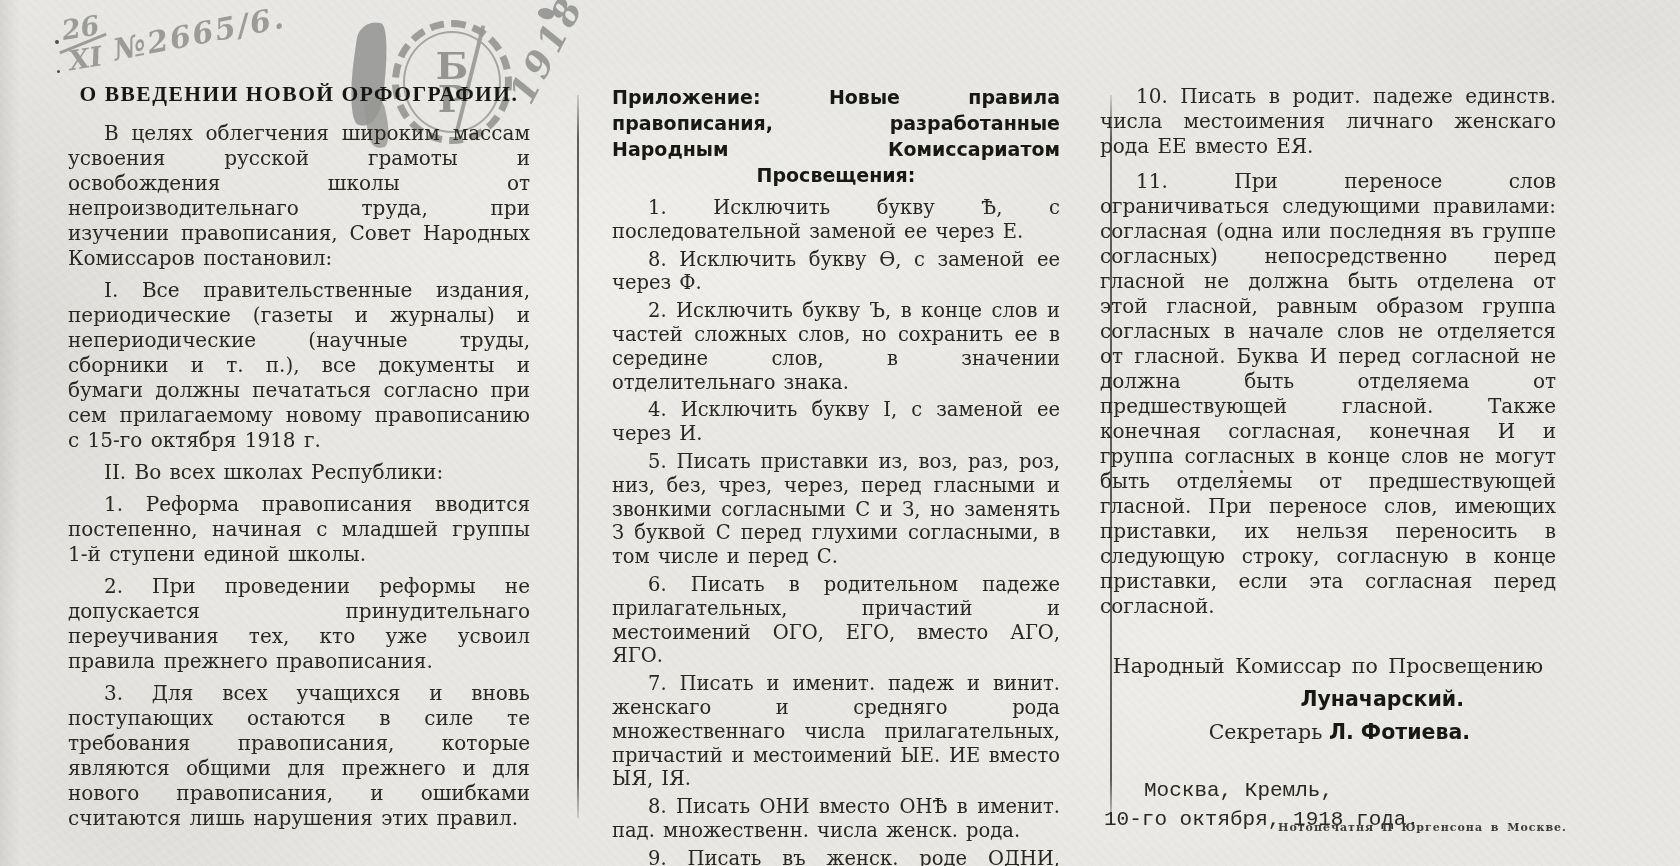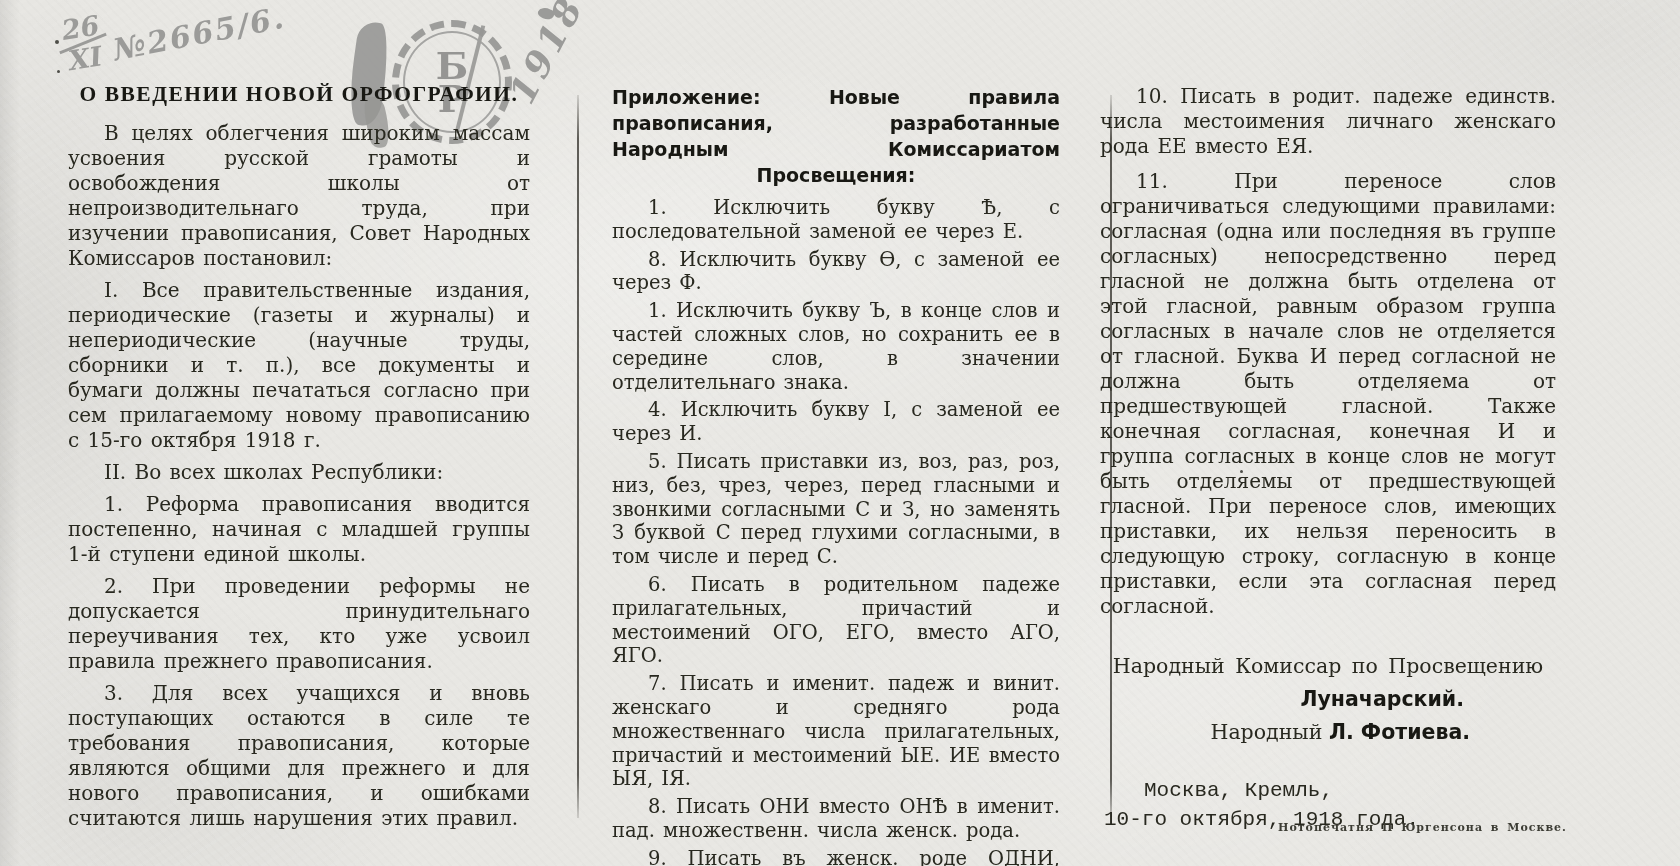--- a/index.html
+++ b/index.html
@@ -153,38 +153,38 @@
     <p>II. Во всех школах Республики:</p>
     <p>1. Реформа правописания вводится постепенно, начиная с младшей группы 1-й ступени единой школы.</p>
     <p>2. При проведении реформы не допускается принудительнаго переучивания тех, кто уже усвоил правила прежнего правописания.</p>
     <p>3. Для всех учащихся и вновь поступающих остаются в силе те требования правописания, которые являются общими для прежнего и для нового правописания, и ошибками считаются лишь нарушения этих правил.</p>
   </div>
 
   <div class="col col-mid">
     <div class="appendix-header">Приложение: Новые правила правописания, разработанные Народным Комиссариатом Просвещения:</div>
     <p>1. Исключить букву Ѣ, с последовательной заменой ее через Е.</p>
     <p>8. Исключить букву Ѳ, с заменой ее через Ф.</p>
-    <p>1. Исключить букву Ъ, в конце слов и частей сложных слов, но сохранить ее в середине слов, в значении отделительнаго знака.</p>
+    <p>2. Исключить букву Ъ, в конце слов и частей сложных слов, но сохранить ее в середине слов, в значении отделительнаго знака.</p>
     <p>4. Исключить букву І, с заменой ее через И.</p>
     <p>5. Писать приставки из, воз, раз, роз, низ, без, чрез, через, перед гласными и звонкими согласными С и З, но заменять З буквой С перед глухими согласными, в том числе и перед С.</p>
     <p>6. Писать в родительном падеже прилагательных, причастий и местоимений ОГО, ЕГО, вместо АГО, ЯГО.</p>
     <p>7. Писать и именит. падеж и винит. женскаго и средняго рода множественнаго числа прилагательных, причастий и местоимений ЫЕ. ИЕ вместо ЫЯ, ІЯ.</p>
     <p>8. Писать ОНИ вместо ОНѢ в именит. пад. множественн. числа женск. рода.</p>
     <p>9. Писать въ женск. роде ОДНИ, ОДНИМИ, вместо ОДНѢ, ОДНѢХ, ОДНѢМИ.</p>
   </div>
 
   <div class="col col-right">
     <p>10. Писать в родит. падеже единств. числа местоимения личнаго женскаго рода ЕЕ вместо ЕЯ.</p>
     <p>11. При переносе слов ограничиваться следующими правилами: согласная (одна или последняя въ группе согласных) непосредственно перед гласной не должна быть отделена от этой гласной, равным образом группа согласных в начале слов не отделяется от гласной. Буква И перед согласной не должна быть отделяема от предшествующей гласной. Также конечная согласная, конечная И и группа согласных в конце слов не могут быть отделяемы от предшествующей гласной. При переносе слов, имеющих приставки, их нельзя переносить в следующую строку, согласную в конце приставки, если эта согласная перед согласной.</p>
 
     <div class="sig-block">
       <div class="sig-commissar-line">Народный Комиссар по Просвещению</div>
       <div class="sig-commissar-name">Луначарский.</div>
       <div class="sig-secretary">
-        <span>Народный</span>
+        <span>Секретарь</span>
         <b>Л. Фотиева.</b>
       </div>
       <div class="sig-place-date">
         <div class="sig-place">Москва, Кремль,</div>
         <div class="sig-date">10-го октября, 1918 года.</div>
       </div>
     </div>
   </div>
 
   <div class="imprint">Нотопечатня П  Юргенсона в Москве.</div>

